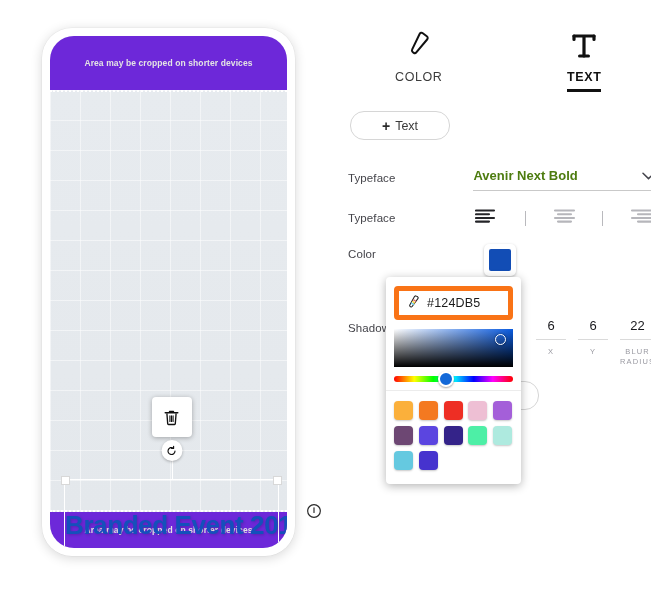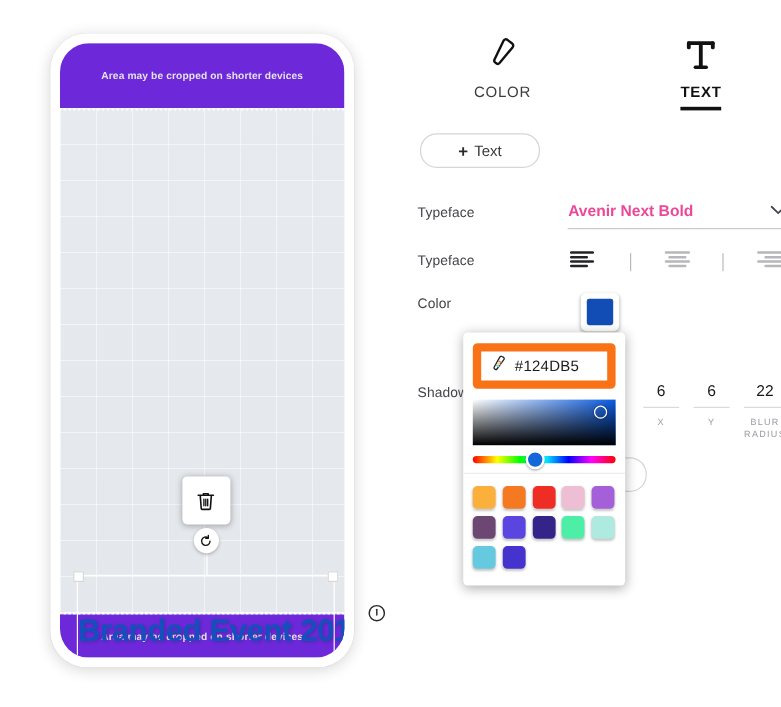--- a/index.html
+++ b/index.html
@@ -234,21 +234,21 @@
     border-bottom: 1px solid #c9c9c9;
     padding-bottom: 7px;
     display: flex;
     align-items: center;
     justify-content: space-between;
     cursor: pointer;
   }
   #typeface-value {
     font-size: 13px;
     font-weight: bold;
-    color: #ec4899;
+    color: #4d7c0f;
   }
   #typeface-caret {
     color: #50505a;
     font-size: 11px;
   }
 
   #row-alignment { top: 208px; }
   #alignment-group {
     width: 205px;
     display: flex;
@@ -323,21 +323,21 @@
     width: 135px;
     background: #ffffff;
     border-radius: 4px;
     box-shadow: 0 2px 10px rgba(0,0,0,0.3);
     overflow: hidden;
     z-index: 40;
   }
   #picker-top { padding: 9px 8px 8px 8px; }
   #hex-input-wrap {
     height: 24px;
-    border: 7px solid #f97316;
+    border: 5px solid #f97316;
     border-radius: 4px;
     display: flex;
     align-items: center;
     padding: 0 7px;
     gap: 6px;
     background: #fff;
   }
   #hex-value {
     font-size: 12.5px;
     color: #1b1b1b;

